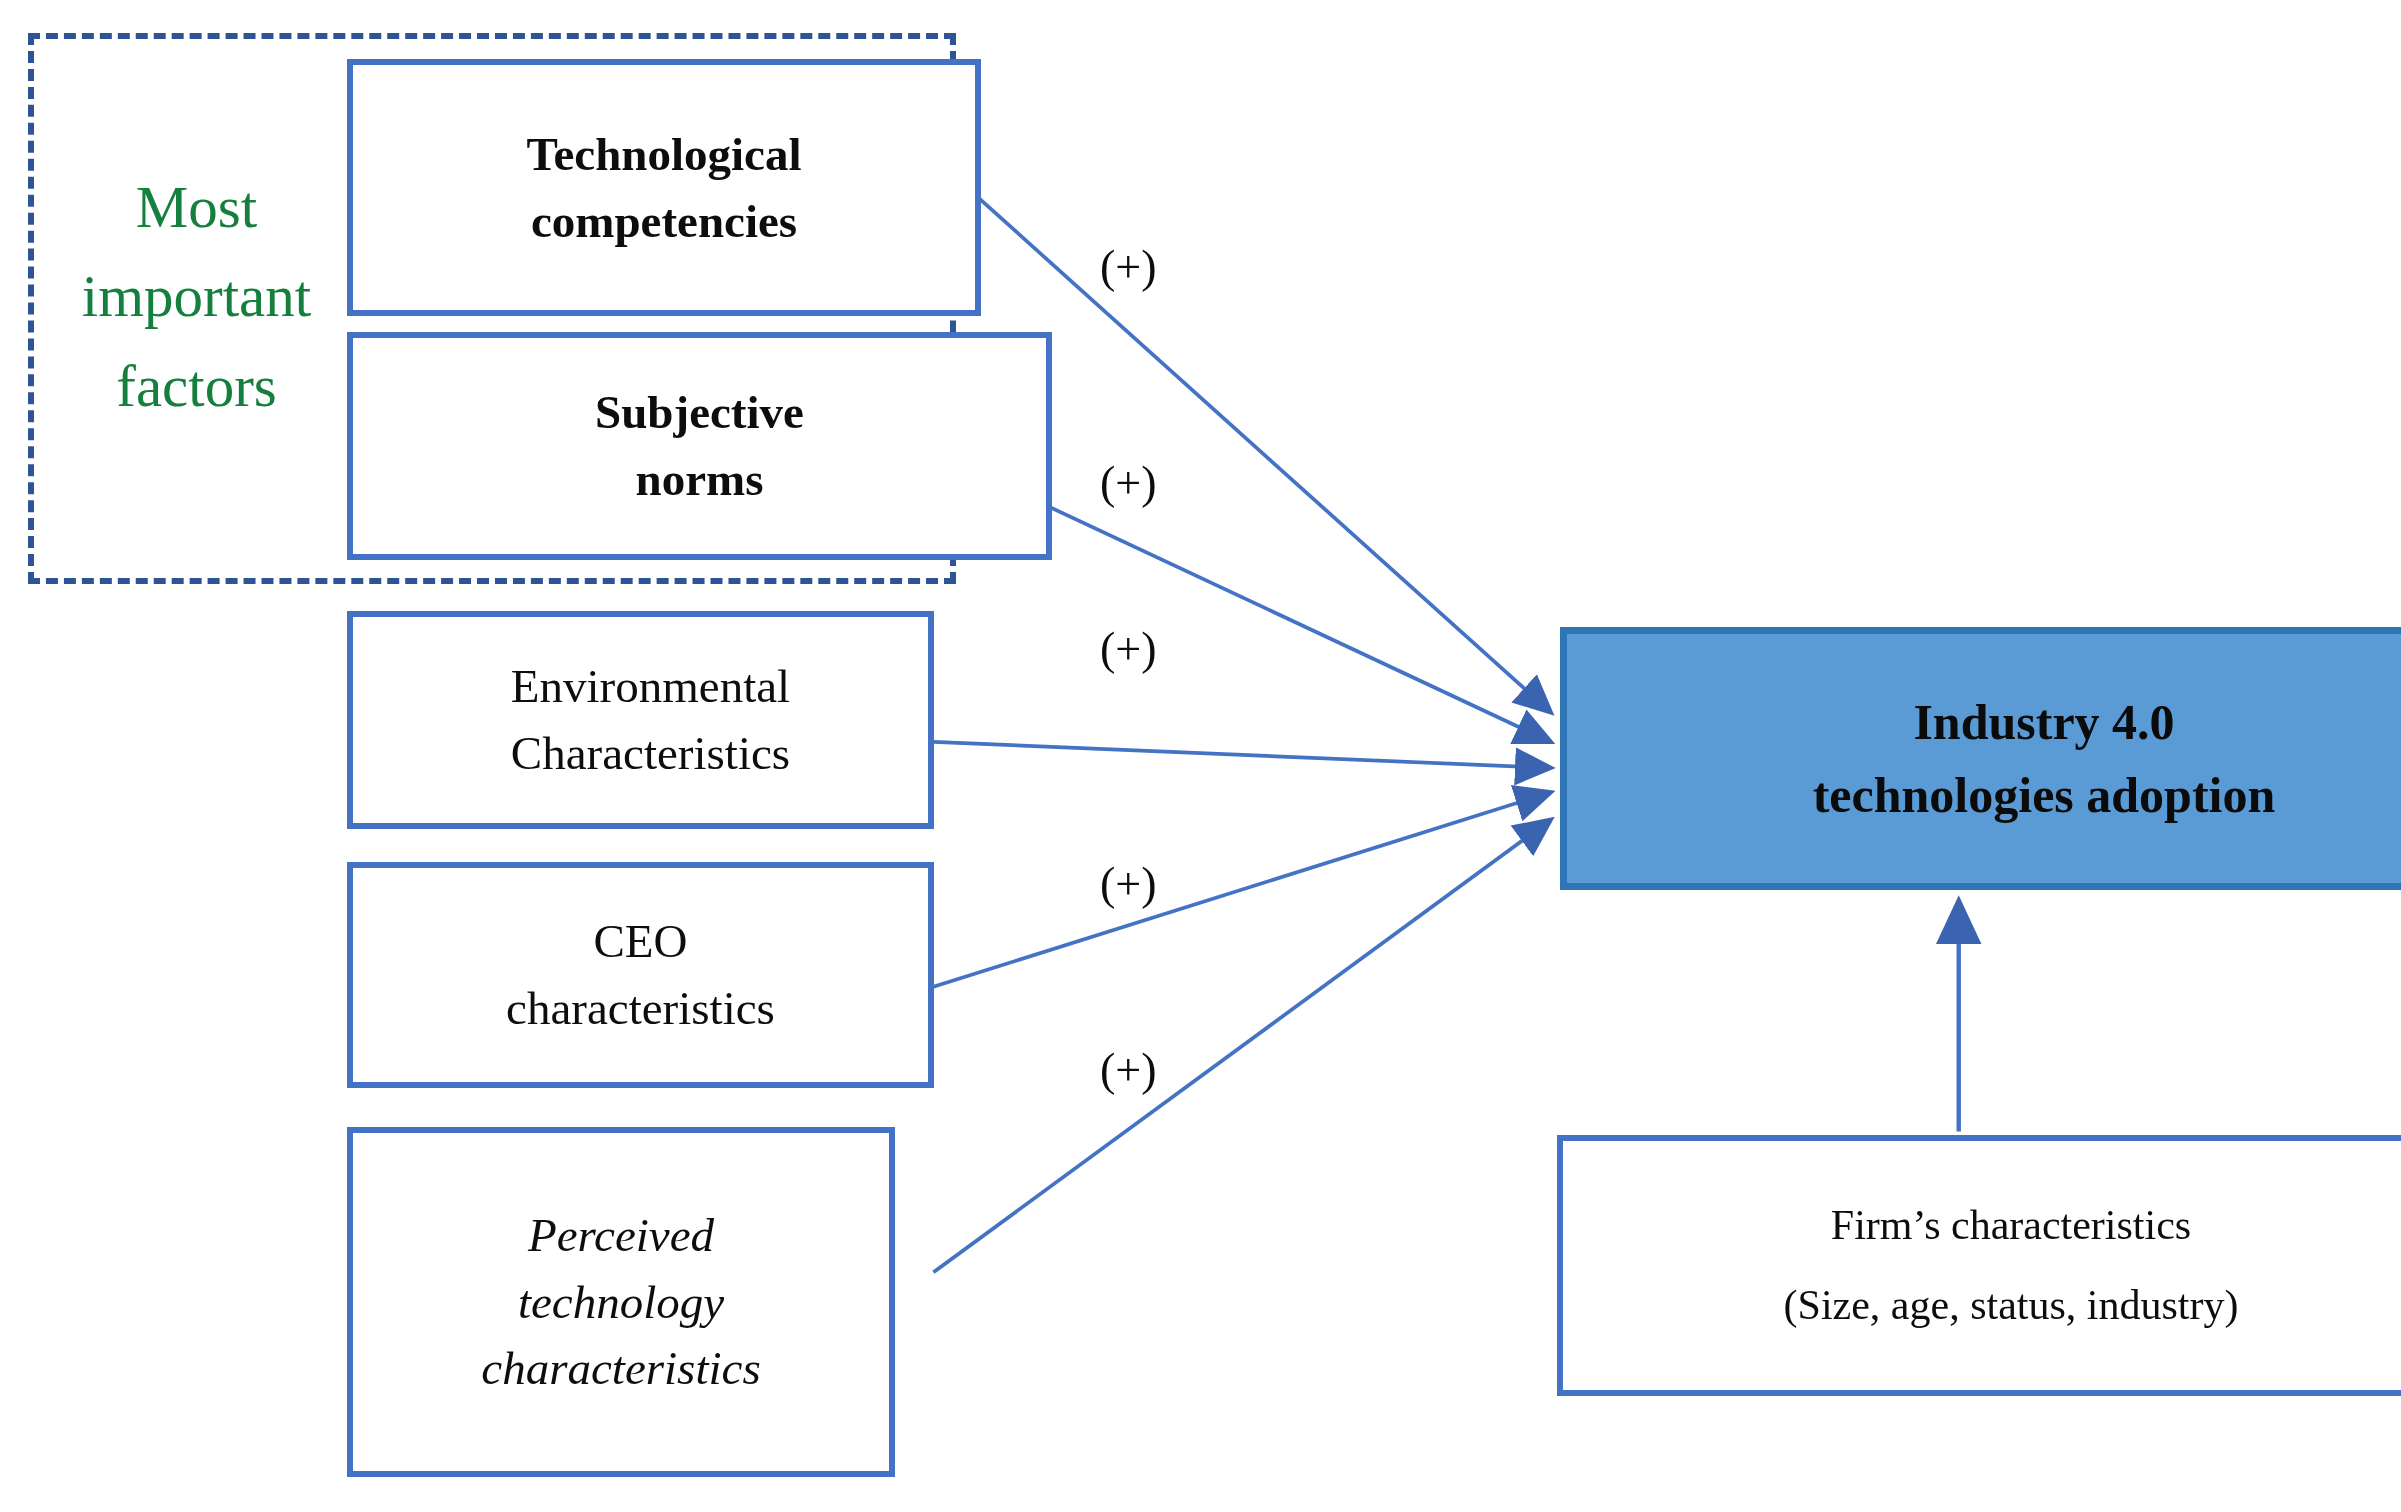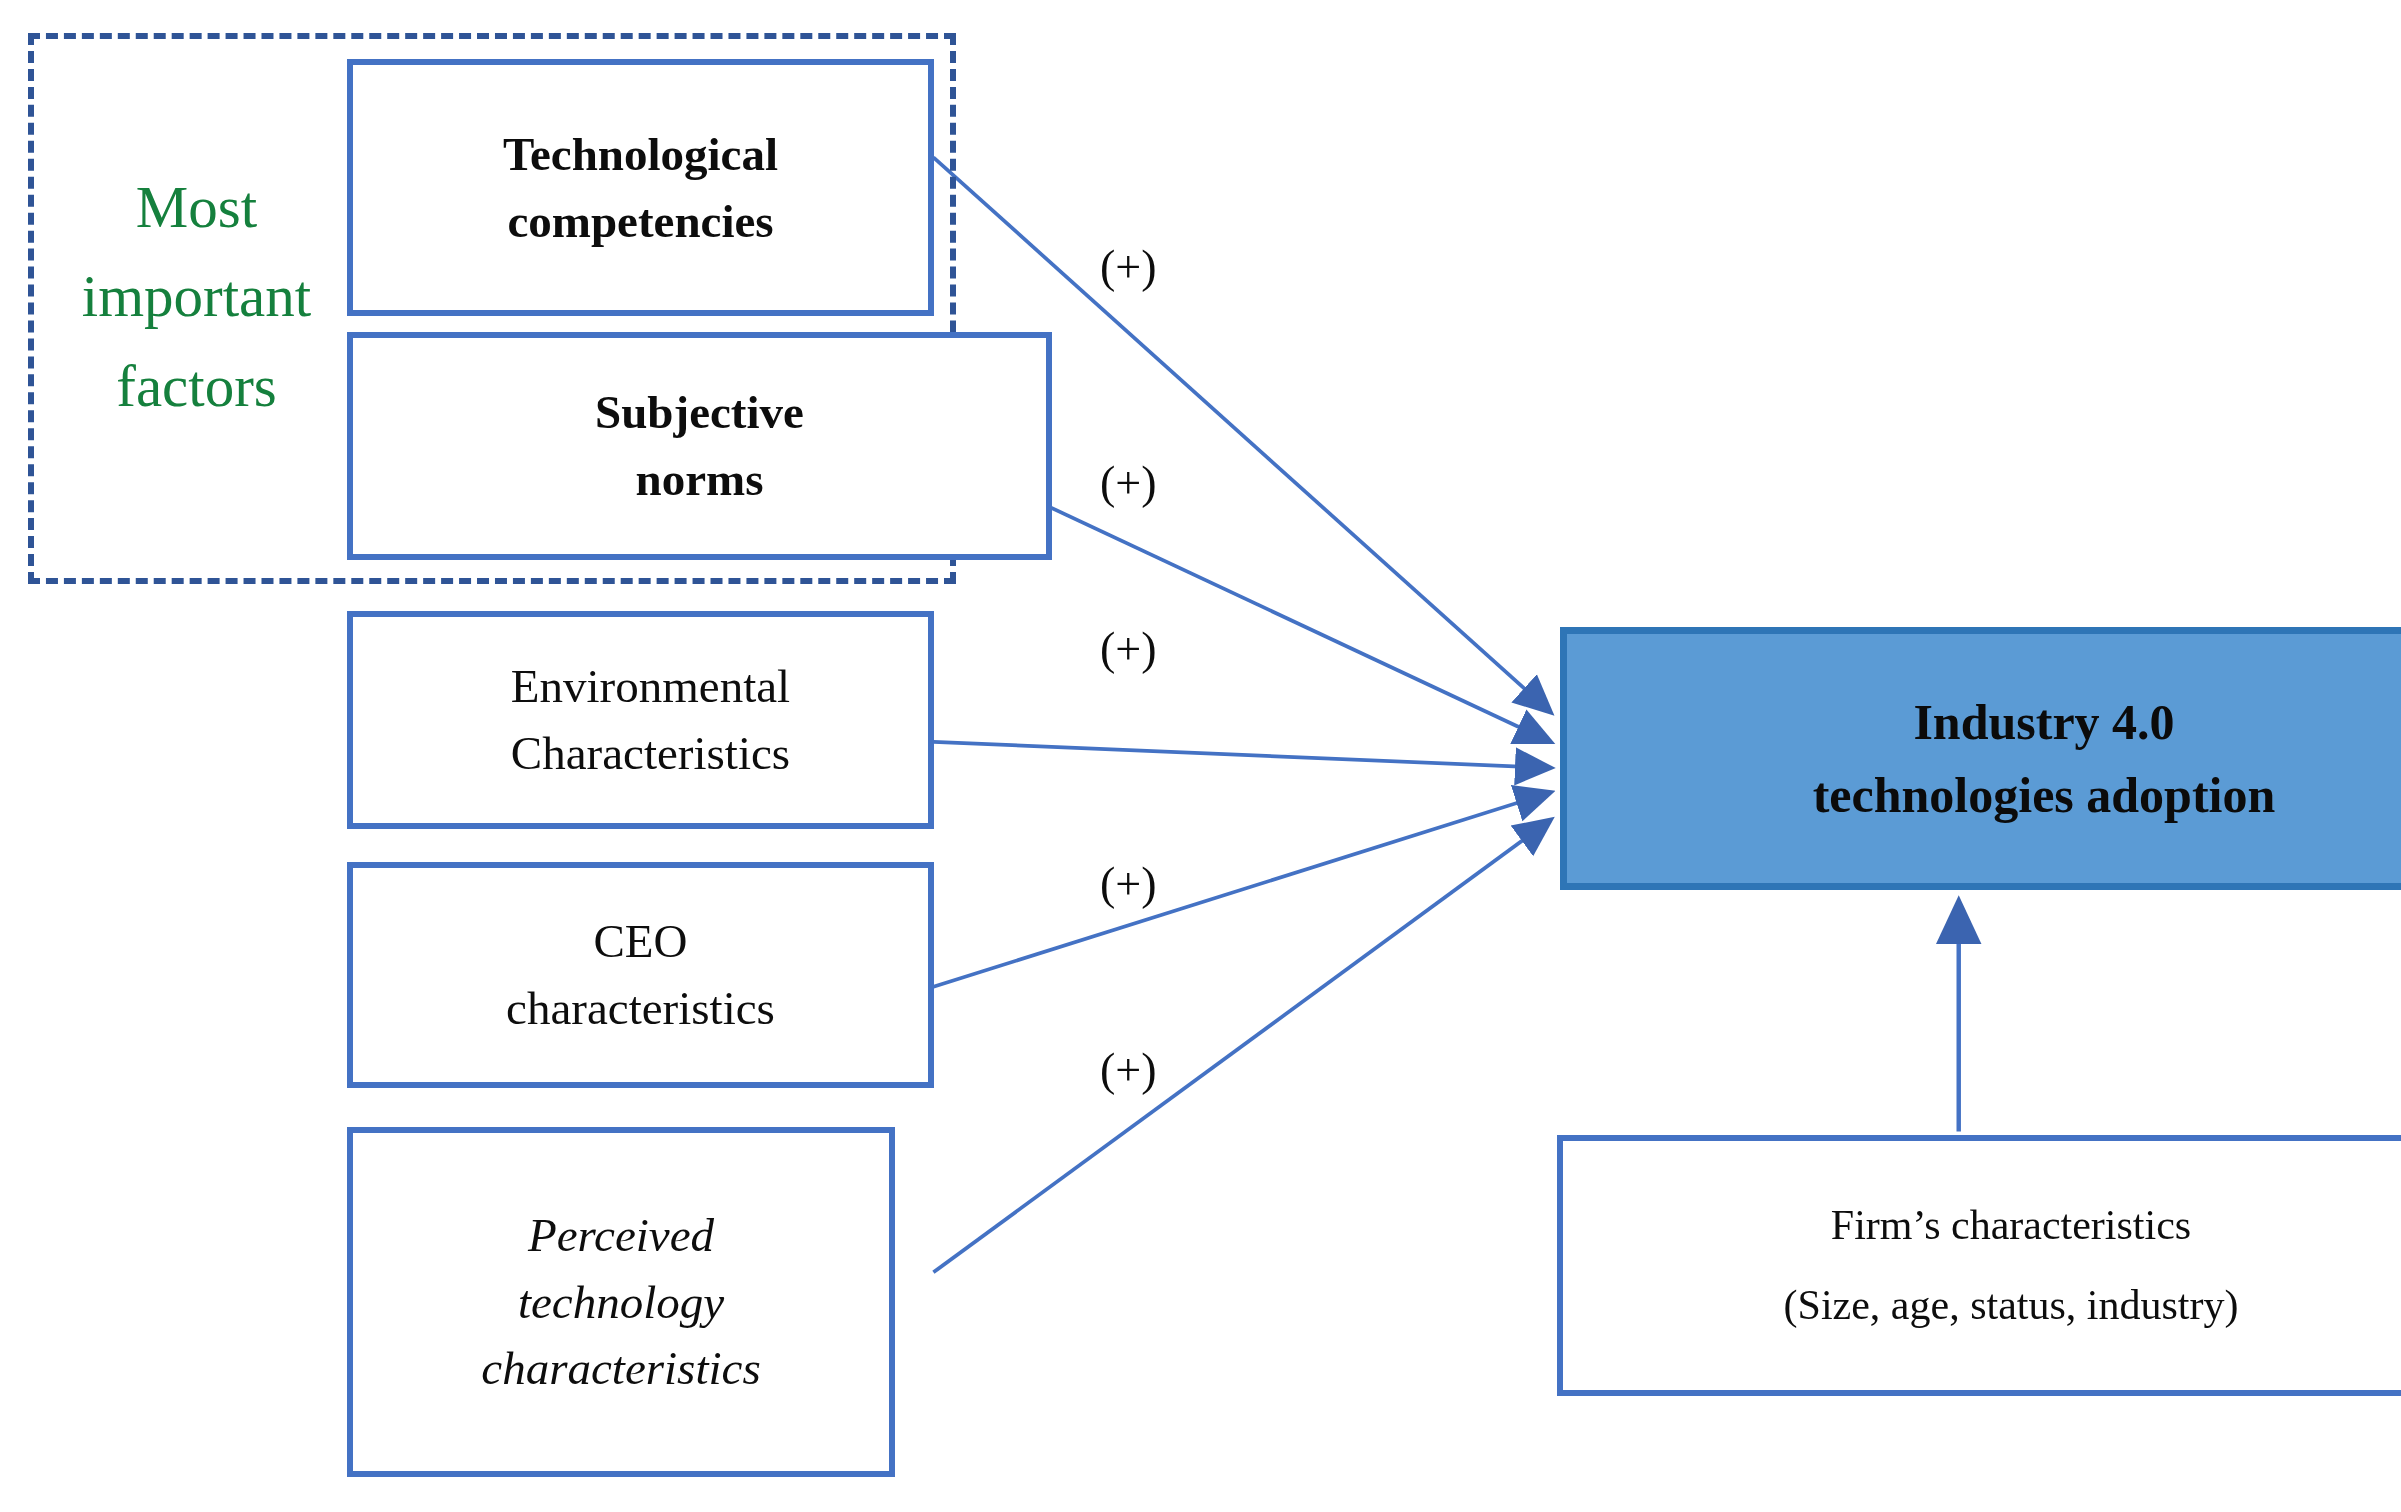--- a/index.html
+++ b/index.html
@@ -102,21 +102,21 @@
   </svg>
 
   <div class="group-dashed" style="left:28px;top:33px;width:928px;height:551px;"></div>
 
   <div class="group-label" style="left:59px;top:171px;width:275px;height:252px;">
     <span class="ln">Most</span>
     <span class="ln">important</span>
     <span class="ln">factors</span>
   </div>
 
-  <div class="node factor bold" style="left:347px;top:59px;width:587px;height:257px;align-items:center;">
+  <div class="node factor bold" style="left:347px;top:59px;width:634px;height:257px;align-items:center;">
     <span class="ln">Technological</span>
     <span class="ln">competencies</span>
   </div>
 
   <div class="node factor bold" style="left:347px;top:332px;width:705px;height:228px;">
     <span class="ln">Subjective</span>
     <span class="ln">norms</span>
   </div>
 
   <div class="node factor" style="left:347px;top:611px;width:587px;height:218px;padding-left:20px;">

